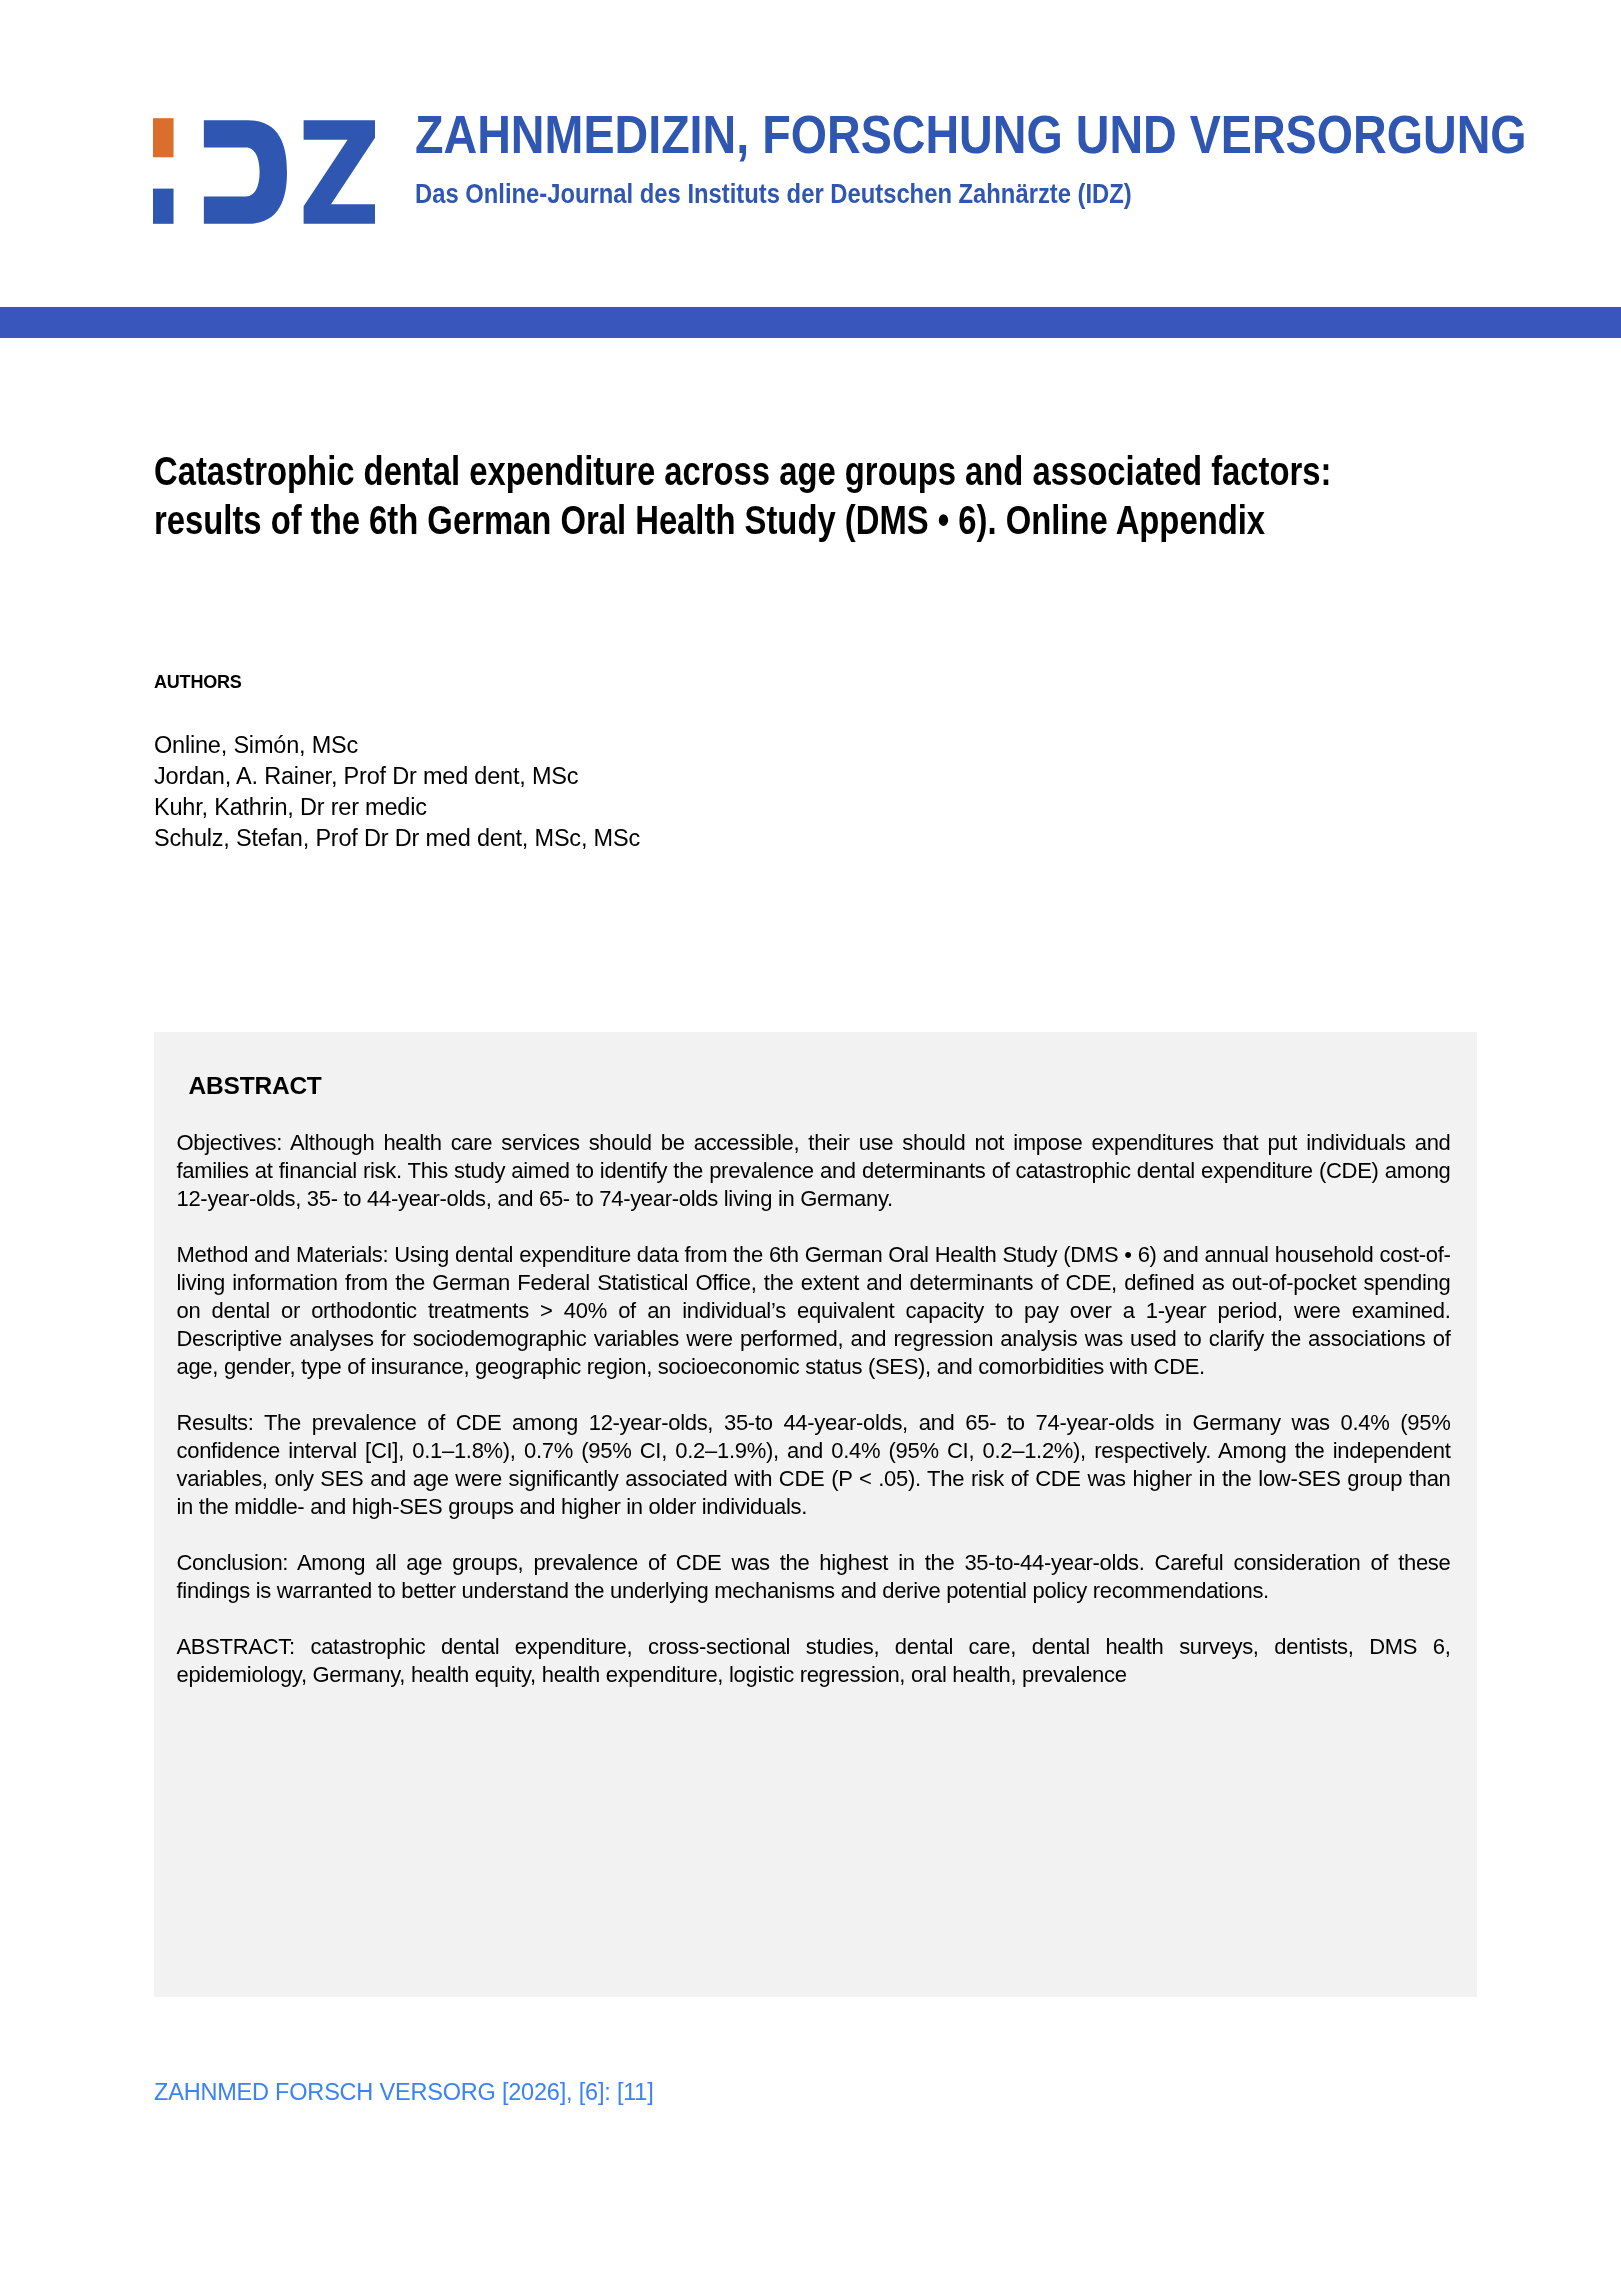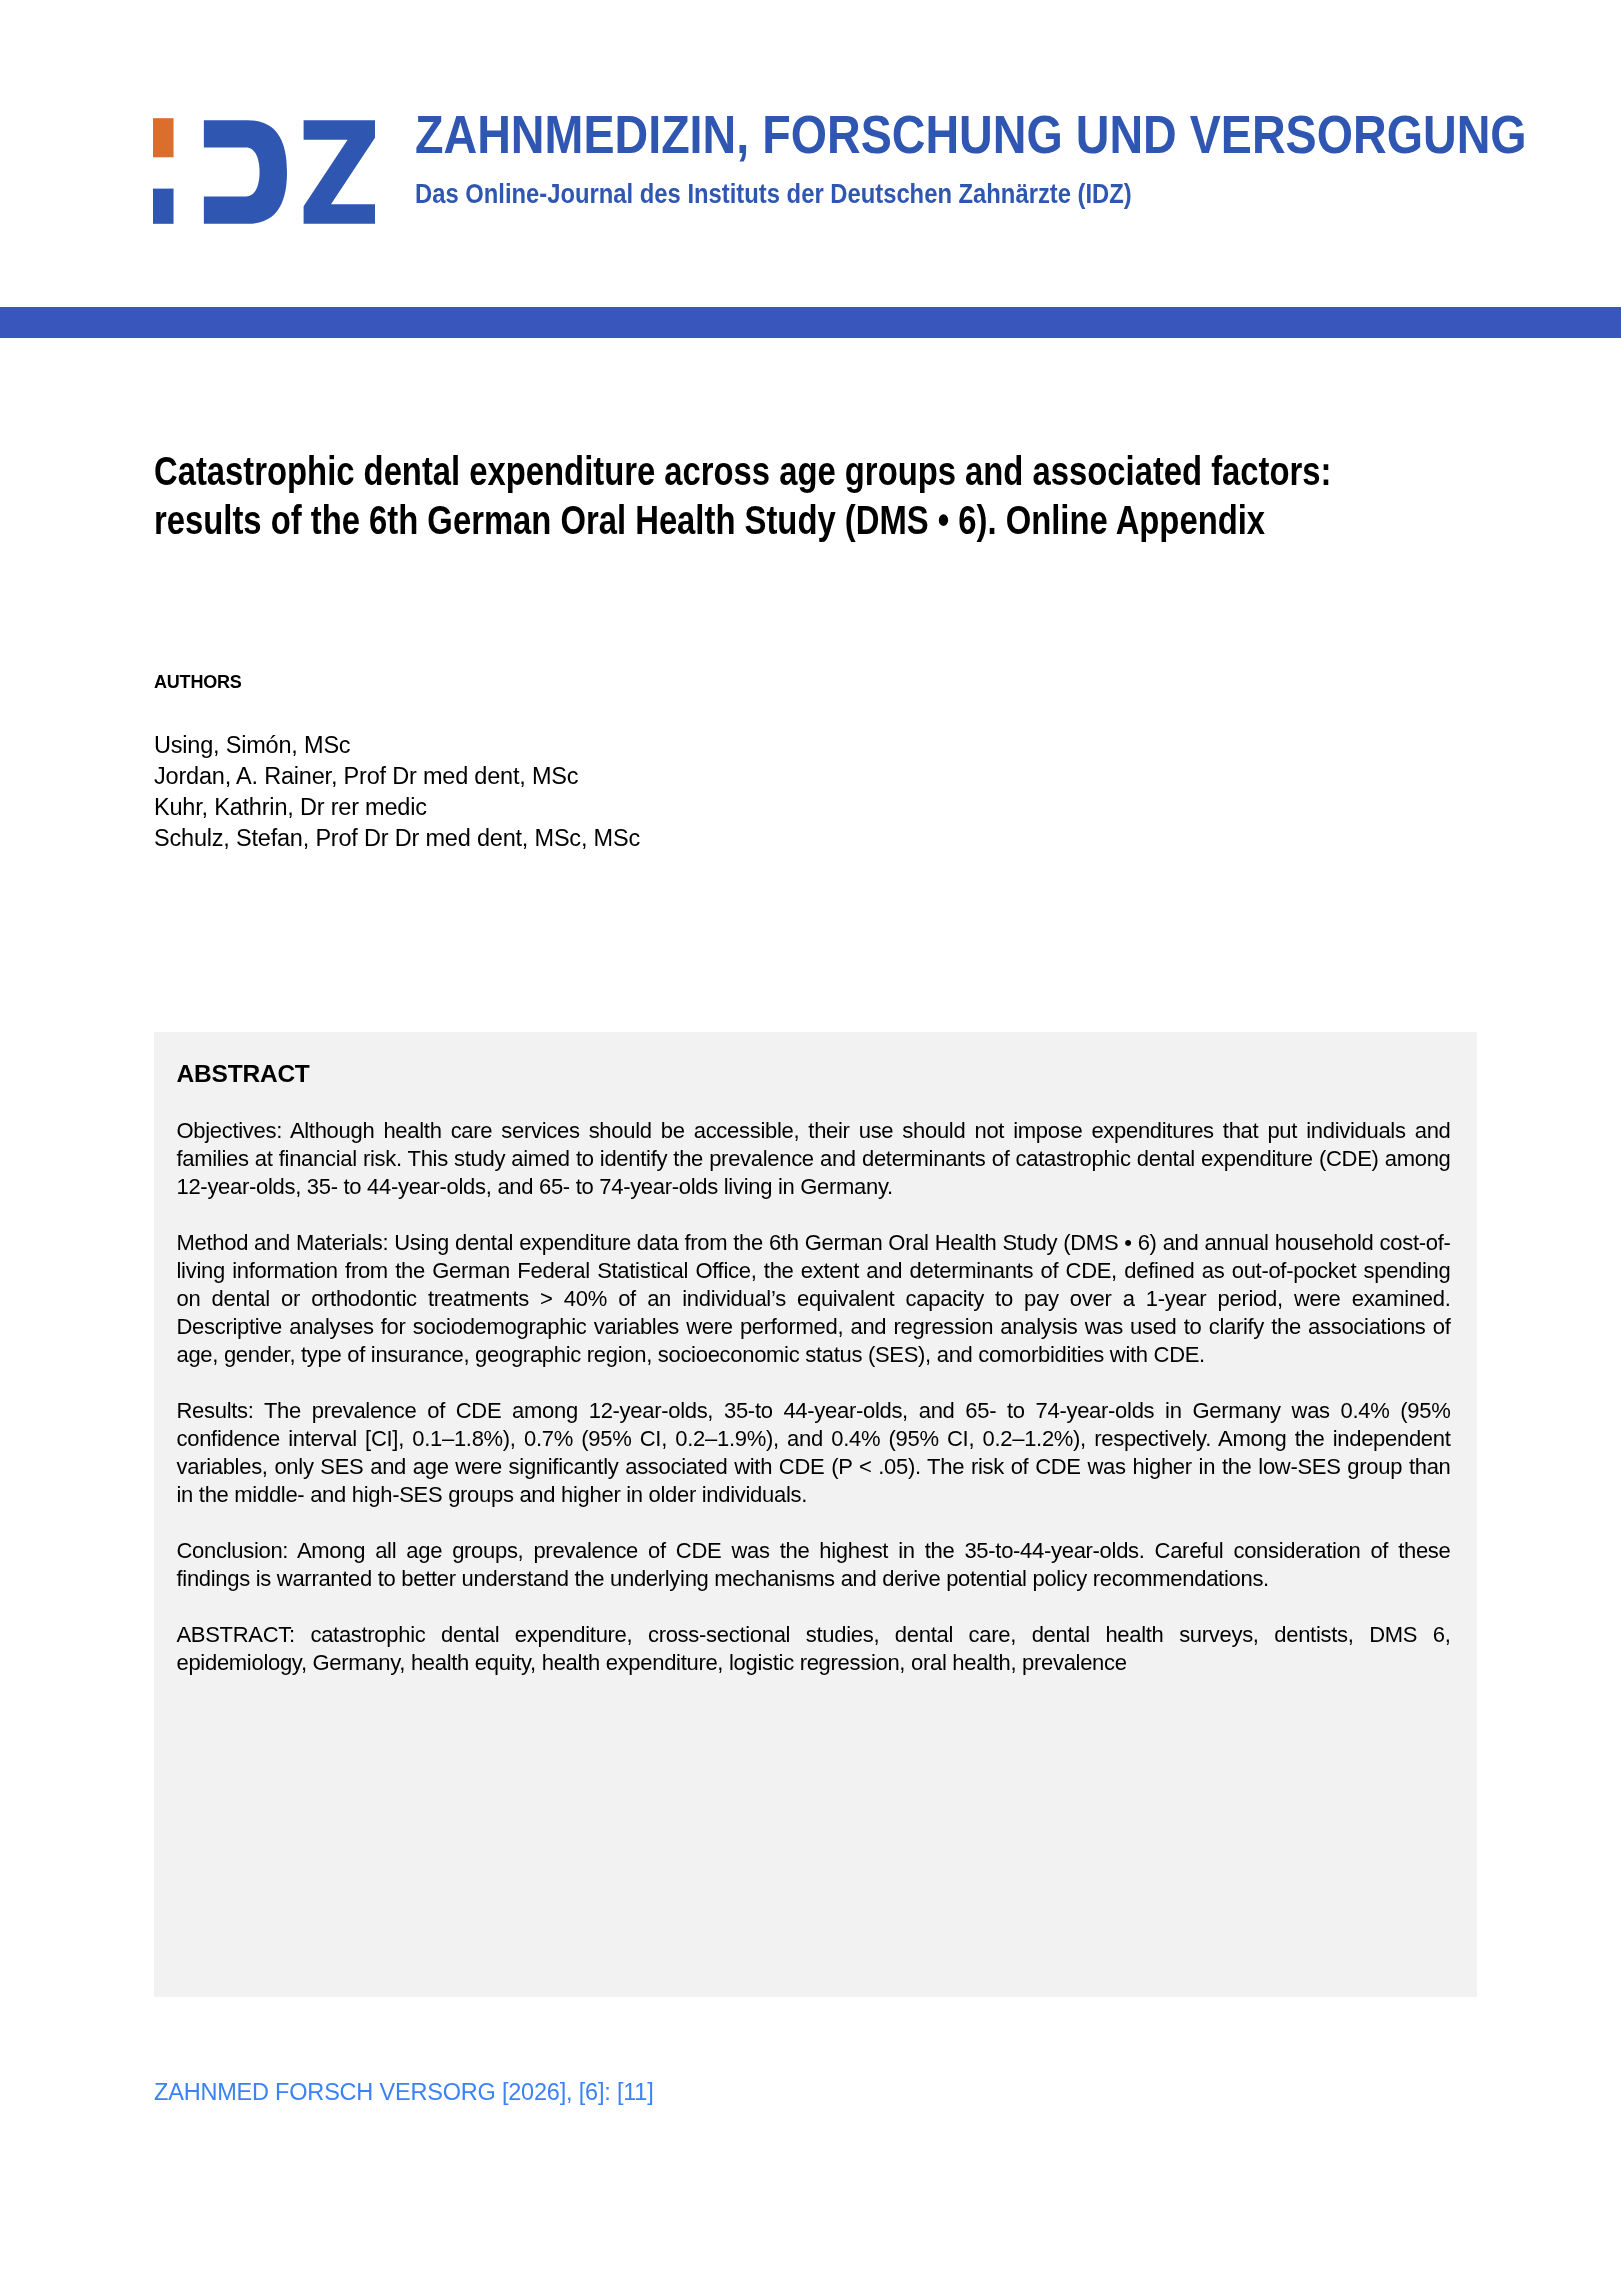--- a/index.html
+++ b/index.html
@@ -46,21 +46,21 @@
   
   .abstract-box {
     position:absolute; left:154px; top:1032px;
     width:1323px; height:965px;
     background:#F2F2F2;
     box-sizing:border-box;
     padding:25.5px 26.5px 0 22.5px;
   }
   .abstract-heading {
     font-size:24.5px; font-weight:bold; line-height:31px; letter-spacing:-0.2px;
-    margin:0;
+    margin:12px;
   }
   .abstract-para {
     margin:28px 0 0 0;
     font-size:22px; line-height:28px;
     letter-spacing:-0.3px;
     text-align:justify;
   }
   .para-label { font-weight:normal; }
   
   .footer-citation {
@@ -90,21 +90,21 @@
 
   <div class="divider-bar"></div>
 
   <h1 class="article-title" style="margin:0;">
     <span class="condense">Catastrophic dental expenditure across age groups and associated factors:</span><br>
     <span class="condense">results of the 6th German Oral Health Study (DMS • 6). Online Appendix</span>
   </h1>
 
   <div class="authors-heading">AUTHORS</div>
   <div class="authors-list">
-    <div>Using, Simón, MSc</div>
+    <div>Online, Simón, MSc</div>
     <div>Jordan, A. Rainer, Prof Dr med dent, MSc</div>
     <div>Kuhr, Kathrin, Dr rer medic</div>
     <div>Schulz, Stefan, Prof Dr Dr med dent, MSc, MSc</div>
   </div>
 
   <div class="abstract-box">
     <div class="abstract-heading">ABSTRACT</div>
 
     <p class="abstract-para"><span class="para-label">Objectives:</span><span> Although health care services should be accessible, their use should not impose expenditures that put individuals and families at financial risk. This study aimed to identify the prevalence and determinants of catastrophic dental expenditure (CDE) among 12-year-olds, 35- to 44-year-olds, and 65- to 74-year-olds living in Germany.</span></p>
 

